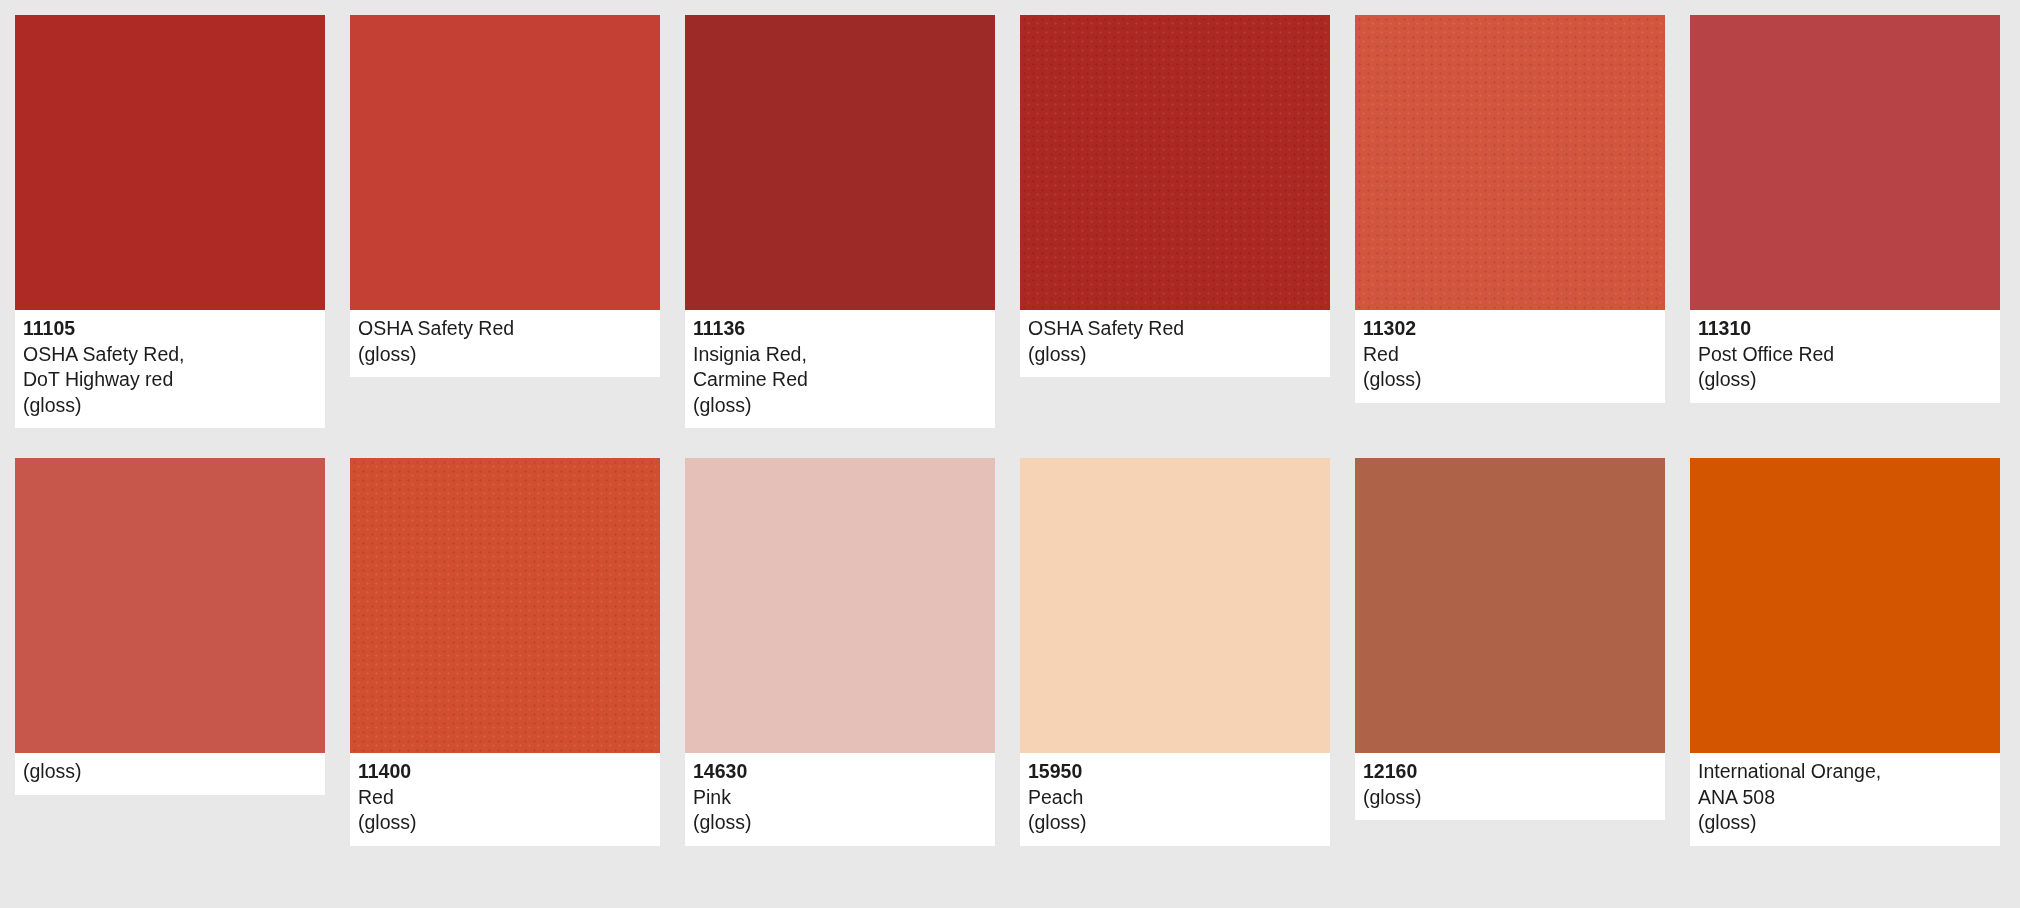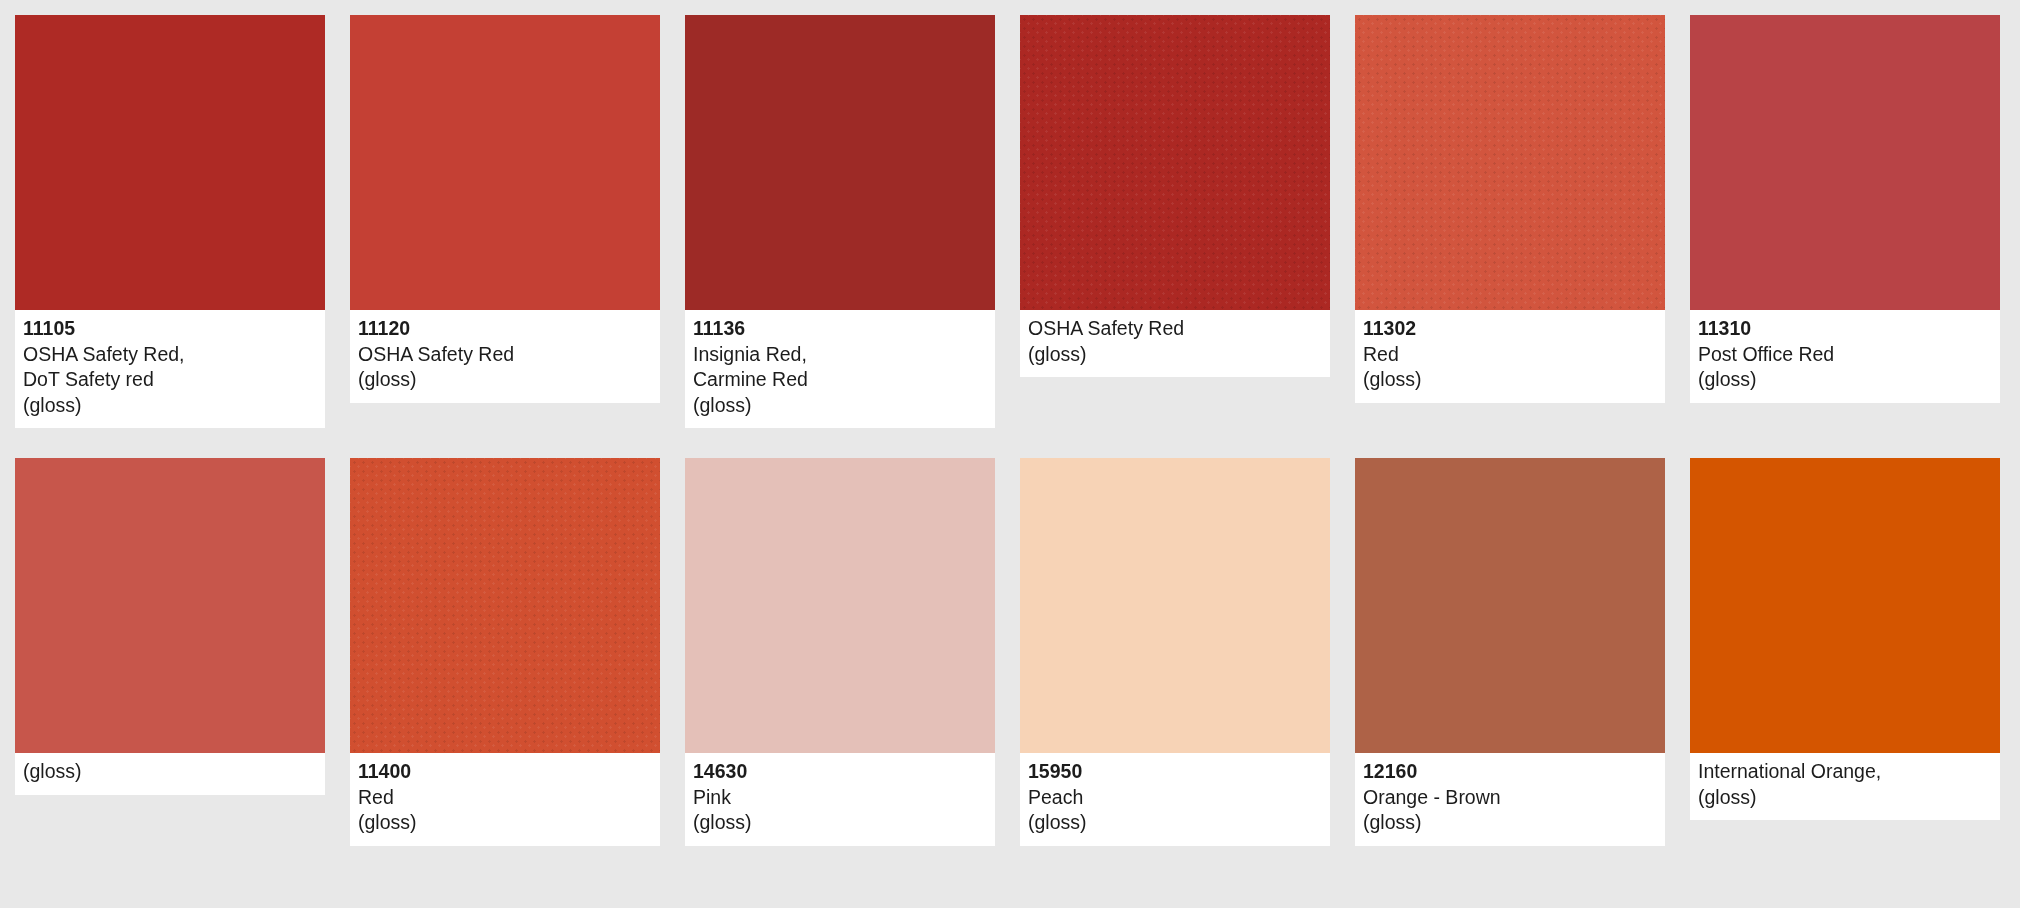--- a/index.html
+++ b/index.html
@@ -61,28 +61,27 @@
 </style>
 </head>
 <body>
 
 <div id="chip-grid">
     <div class="chip-card">
       <div class="chip-swatch" style="background-color: rgb(174, 42, 37);"></div>
       <div class="chip-info">
         <span class="chip-code">11105</span>
         <span class="chip-name-line">OSHA Safety Red,</span>
-        <span class="chip-name-line">DoT Safety red</span>
+        <span class="chip-name-line">DoT Highway red</span>
         <span class="chip-finish">(gloss)</span>
       </div>
     </div>
     <div class="chip-card">
       <div class="chip-swatch" style="background-color: rgb(196, 64, 52);"></div>
       <div class="chip-info">
-        <span class="chip-code">11120</span>
         <span class="chip-name-line">OSHA Safety Red</span>
         <span class="chip-finish">(gloss)</span>
       </div>
     </div>
     <div class="chip-card">
       <div class="chip-swatch" style="background-color: rgb(157, 42, 38);"></div>
       <div class="chip-info">
         <span class="chip-code">11136</span>
         <span class="chip-name-line">Insignia Red,</span>
         <span class="chip-name-line">Carmine Red</span>
@@ -139,24 +138,24 @@
       <div class="chip-info">
         <span class="chip-code">15950</span>
         <span class="chip-name-line">Peach</span>
         <span class="chip-finish">(gloss)</span>
       </div>
     </div>
     <div class="chip-card">
       <div class="chip-swatch" style="background-color: rgb(174, 98, 71);"></div>
       <div class="chip-info">
         <span class="chip-code">12160</span>
-        <span class="chip-name-line">Orange - Brown</span>
         <span class="chip-finish">(gloss)</span>
       </div>
     </div>
     <div class="chip-card">
       <div class="chip-swatch" style="background-color: rgb(212, 85, 0);"></div>
       <div class="chip-info">
         <span class="chip-name-line">International Orange,</span>
+        <span class="chip-name-line">ANA 508</span>
         <span class="chip-finish">(gloss)</span>
       </div>
     </div>
   </div>
 
 </body></html>

